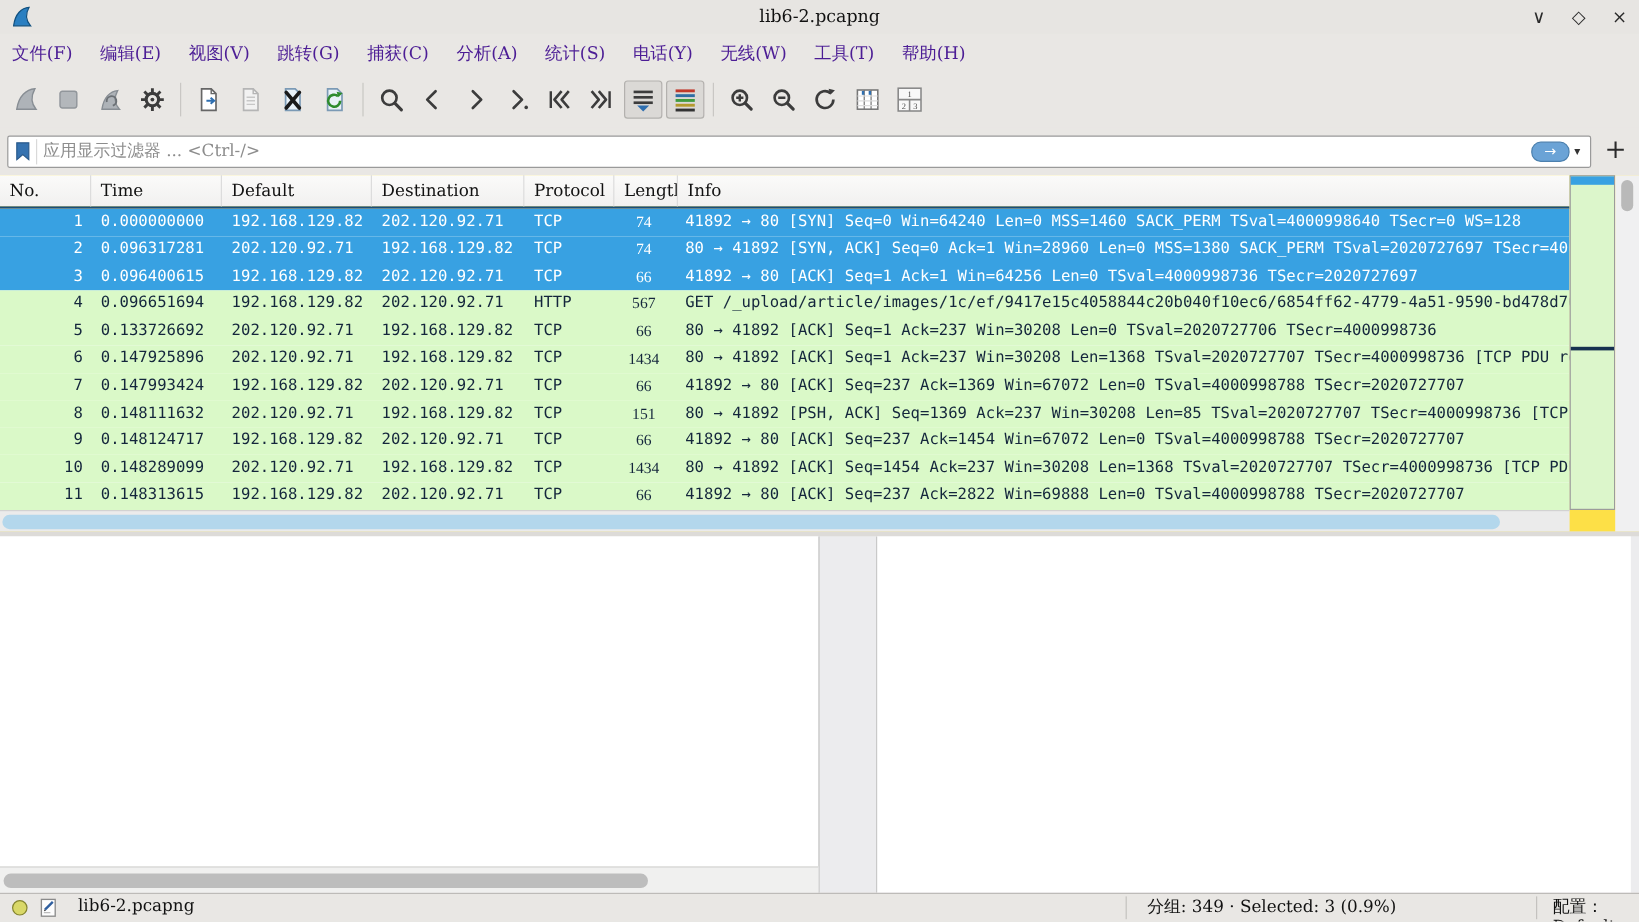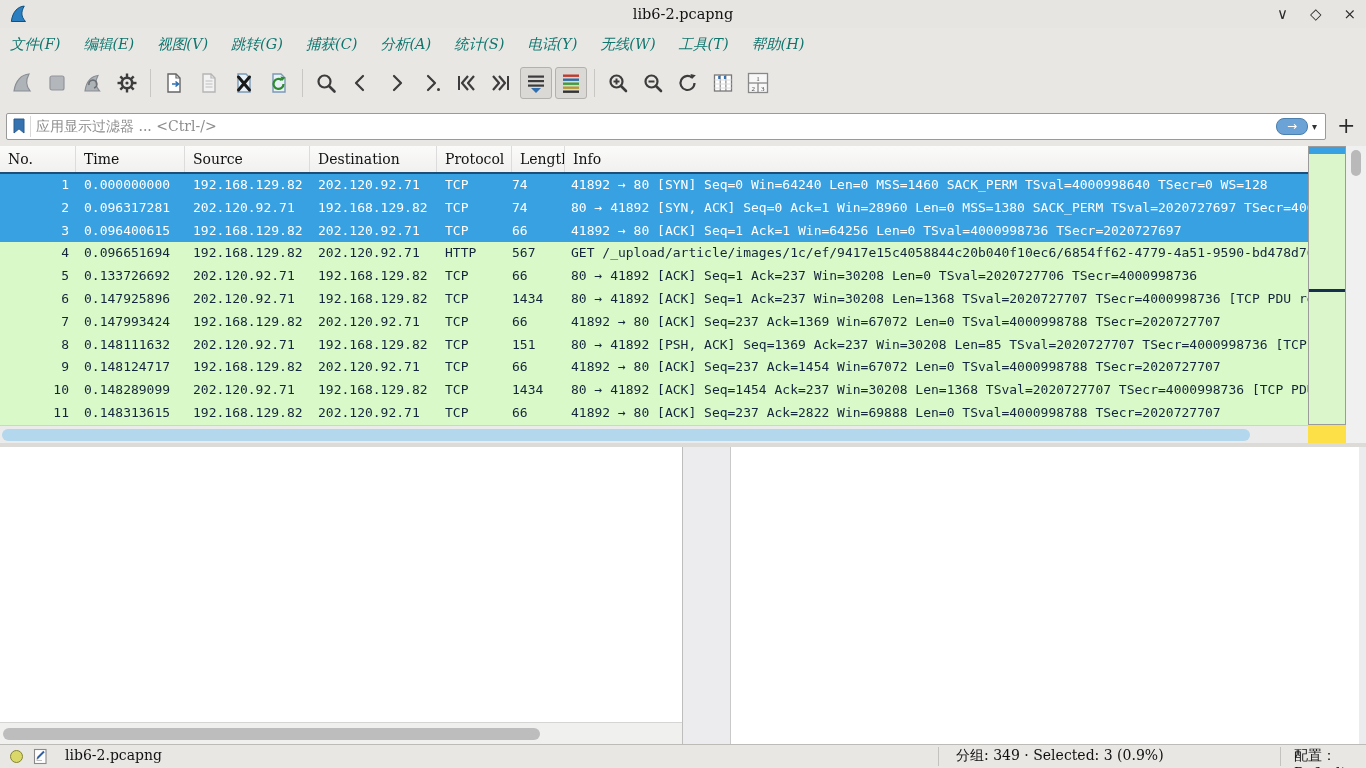--- a/index.html
+++ b/index.html
@@ -13,21 +13,21 @@
   .titlebar { position:absolute; top:0; left:0; width:1366px; height:28px;
     background:#e7e5e2; display:flex; align-items:center; }
   .titlebar .app-fin { margin-left:8px; }
   .titlebar .title { position:absolute; left:0; right:0; text-align:center; font-size:14.5px; color:#111; }
   .win-controls { position:absolute; right:10px; top:0; height:28px; display:flex; align-items:center; gap:22px; }
   .win-btn { font-size:15px; color:#2b2b2b; cursor:default; line-height:28px; }
 
   
   .menubar { position:absolute; top:28px; left:0; width:1366px; height:32px;
     display:flex; align-items:center; padding-left:8px; gap:19px; background:#e9e7e4; }
-  .menu-item { font-size:14.5px; color:#0f766e; padding:2px 2px; white-space:nowrap;font-style:italic; }
+  .menu-item { font-size:14.5px; color:#4c1d95; padding:2px 2px; white-space:nowrap; }
 
   
   .toolbar { position:absolute; top:60px; left:0; width:1366px; height:46px;
     display:flex; align-items:center; padding-left:6px; background:#e9e7e4; }
   .tbtn { width:32px; height:32px; display:flex; align-items:center; justify-content:center;
     border:1px solid transparent; border-radius:3px; margin-right:3px; }
   .tbtn.pressed { background:#dbd9d6; border-color:#b3b1ae; }
   .tsep { width:1px; height:28px; background:#c9c7c4; margin:0 7px 0 4px; }
 
   
@@ -55,21 +55,21 @@
     border-right:1px solid #dcdcdc; white-space:nowrap; overflow:hidden; }
   .hcell.last { border-right:none; }
   .plist-body { position:absolute; top:28px; left:0; width:1308px; height:251px; overflow:hidden; background:#fff; }
   .prow { display:grid; grid-template-columns:76px 109px 125px 127px 75px 53px 1fr;
     height:22.8px; line-height:22.8px; background:#daf9c8; color:#14263c;
     font-family:"DejaVu Sans Mono","Liberation Mono",monospace; font-size:13px; }
   .prow.sel { background:#38a1e2; color:#ffffff; }
   .pcell { white-space:nowrap; overflow:hidden; }
   .c-no { text-align:right; padding-right:7px; }
   .c-time,.c-source,.c-destination,.c-protocol { padding-left:8px; }
-  .c-length { text-align:left; padding-right:4px; }
+  .c-length { text-align:center; padding-right:4px;font-family:Liberation Serif, serif; }
   .c-info { padding-left:6px; }
 
   .plist-hscroll { position:absolute; left:0; bottom:0; width:1308px; height:18px;
     background:#ebebeb; border-top:1px solid #d2d2d2; }
   .plist-hscroll .thumb { position:absolute; top:3px; left:2px; width:1248px; height:12px;
     background:#b3d7ec; border-radius:6px; }
   .minimap { position:absolute; left:1308px; top:0; width:38px; height:279px;
     background:#dcf6cb; border:1px solid #9b9b9b; }
   .minimap .mm-selected { position:absolute; top:0; left:0; width:100%; height:7px; background:#38a1e2; }
   .minimap .mm-mark { position:absolute; top:142px; left:0; width:100%; height:3px; background:#16304f; }
@@ -361,21 +361,21 @@
     <span class="filter-apply">→</span>
     <span class="filter-caret">▾</span>
   </div>
   <span class="filter-add">+</span>
 </div>
 
 <div class="packet-area">
   <div class="plist-header">
     <div class="hcell">No.</div>
     <div class="hcell">Time</div>
-    <div class="hcell">Source</div>
+    <div class="hcell">Default</div>
     <div class="hcell">Destination</div>
     <div class="hcell">Protocol</div>
     <div class="hcell">Length</div>
     <div class="hcell last">Info</div>
   </div>
   <div class="plist-body">
       <div class="prow sel">
         <div class="pcell c-no">1</div>
         <div class="pcell c-time">0.000000000</div>
         <div class="pcell c-source">192.168.129.82</div>

